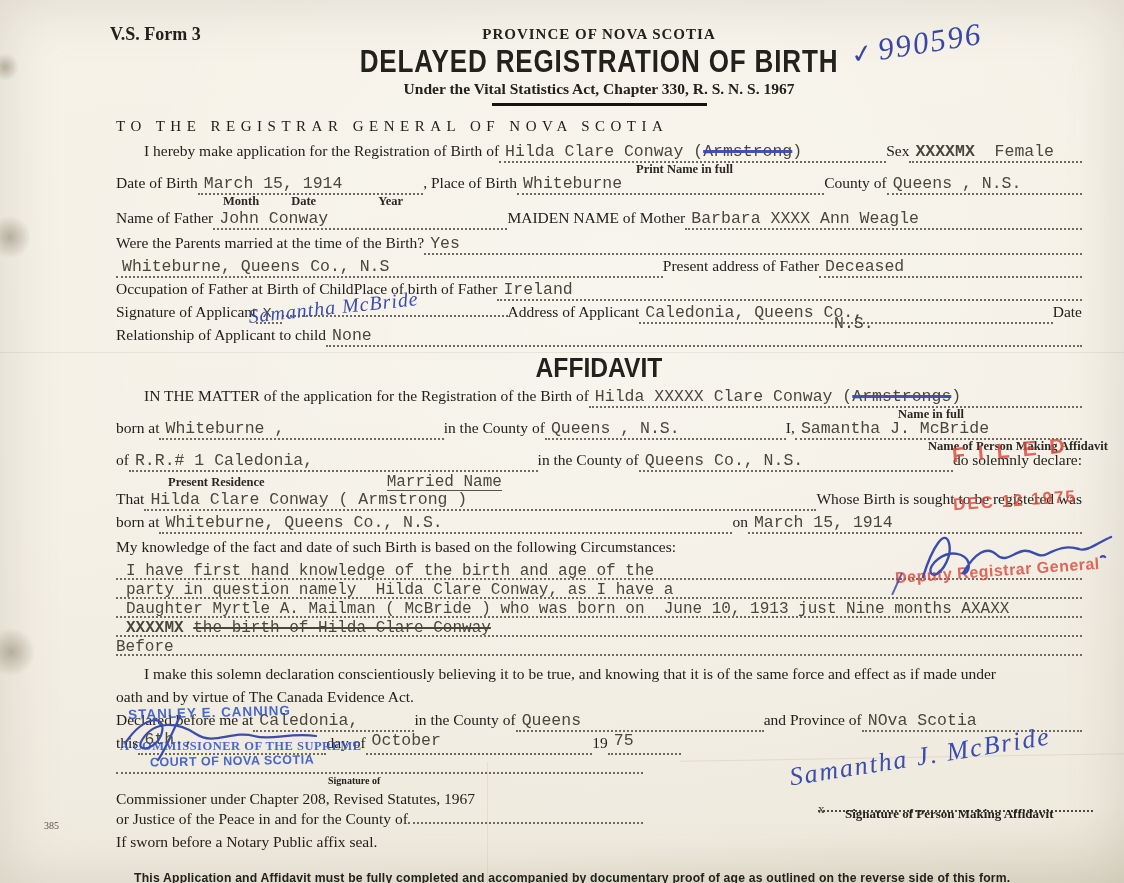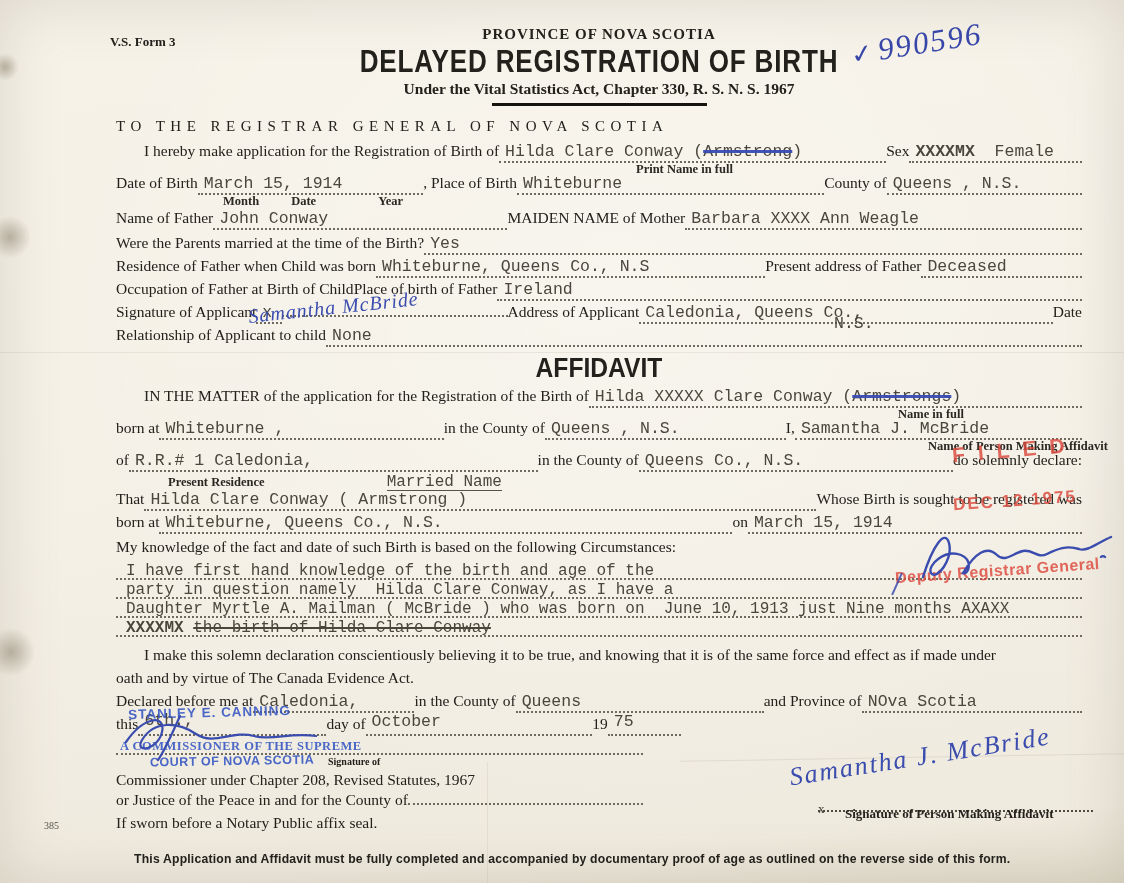--- a/index.html
+++ b/index.html
@@ -55,21 +55,21 @@
   <div class="smudge" style="left:-10px;top:214px;width:40px;height:46px;"></div>
   <div class="smudge" style="left:-12px;top:626px;width:46px;height:52px;"></div>
   <div class="smudge" style="left:-8px;top:52px;width:26px;height:30px;"></div>
   <div class="crease" style="left:0;top:352px;width:1124px;height:1px;opacity:.5;"></div>
   <div class="crease" style="left:680px;top:757px;width:444px;height:1px;opacity:.6;transform:rotate(-1deg);"></div>
   <div class="crease" style="left:487px;top:762px;width:1px;height:121px;opacity:.45;"></div>
 
   <div class="content">
 
     <div style="position:relative;height:0;">
-      <span class="lbl" style="position:absolute;left:-6px;top:16px;font-size:13px;font-weight:bold;">V.S. Form 3</span>
+      <span class="lbl" style="position:absolute;left:-6px;top:6px;font-size:18px;font-weight:bold;">V.S. Form 3</span>
     </div>
 
     <div class="hdr-center">
       <div class="province">PROVINCE OF NOVA SCOTIA</div>
       <div class="title">DELAYED REGISTRATION OF BIRTH</div>
       <div class="act">Under the Vital Statistics Act, Chapter 330, R. S. N. S. 1967</div>
       <div class="rule"></div>
     </div>
 
     <div class="addressee">TO THE REGISTRAR GENERAL OF NOVA SCOTIA</div>
@@ -104,21 +104,20 @@
       <span class="lbl">MAIDEN NAME of Mother</span>
       <span class="fill" style="flex-grow:2;"><span class="tv">Barbara XXXX Ann Weagle</span></span>
     </div>
 
     <div class="fline" style="margin-top:2px;">
       <span class="lbl">Were the Parents married at the time of the Birth?</span>
       <span class="fill"><span class="tv">Yes</span></span>
     </div>
 
     <div class="fline">
-      <span class="lbl">Residence of Father when Child was born</span>
       <span class="fill" style="flex-grow:2;"><span class="tv">Whiteburne, Queens Co., N.S</span></span>
       <span class="lbl">Present address of Father</span>
       <span class="fill" style="flex-grow:1.3;"><span class="tv">Deceased</span></span>
     </div>
 
     <div class="fline">
       <span class="lbl">Occupation of Father at Birth of Child</span>
       <span class="lbl">Place of birth of Father</span>
       <span class="fill" style="flex-grow:1.4;"><span class="tv">Ireland</span></span>
     </div>
@@ -187,20 +186,21 @@
     </div>
 
     <div class="fline" style="margin-top:2px;">
       <span class="lbl">My knowledge of the fact and date of such Birth is based on the following Circumstances:</span>
     </div>
 
     <div class="cline"><span class="tv">I have first hand knowledge of the birth and age of the</span></div>
     <div class="cline"><span class="tv">party in question namely  Hilda Clare Conway, as I have a</span></div>
     <div class="cline"><span class="tv">Daughter Myrtle A. Mailman ( McBride ) who was born on  June 10, 1913 just Nine months AXAXX</span></div>
     <div class="cline"><span class="tv"><span style="font-weight:bold;">XXXXMX</span> <span class="type-strike">the birth of Hilda Clare Conway</span></span></div>
+    <div class="cline" style="border-bottom-width:2px;"><span class="tv" style="padding-left:0;">Before</span></div>
 
     <div class="fline" style="margin-top:9px;">
       <span class="lbl" style="padding-left:28px;white-space:normal;">I make this solemn declaration conscientiously believing it to be true, and knowing that it is of the same force and effect as if made under</span>
     </div>
     <div class="fline">
       <span class="lbl">oath and by virtue of The Canada Evidence Act.</span>
     </div>
 
     <div class="fline">
       <span class="lbl">Declared before me at</span>

